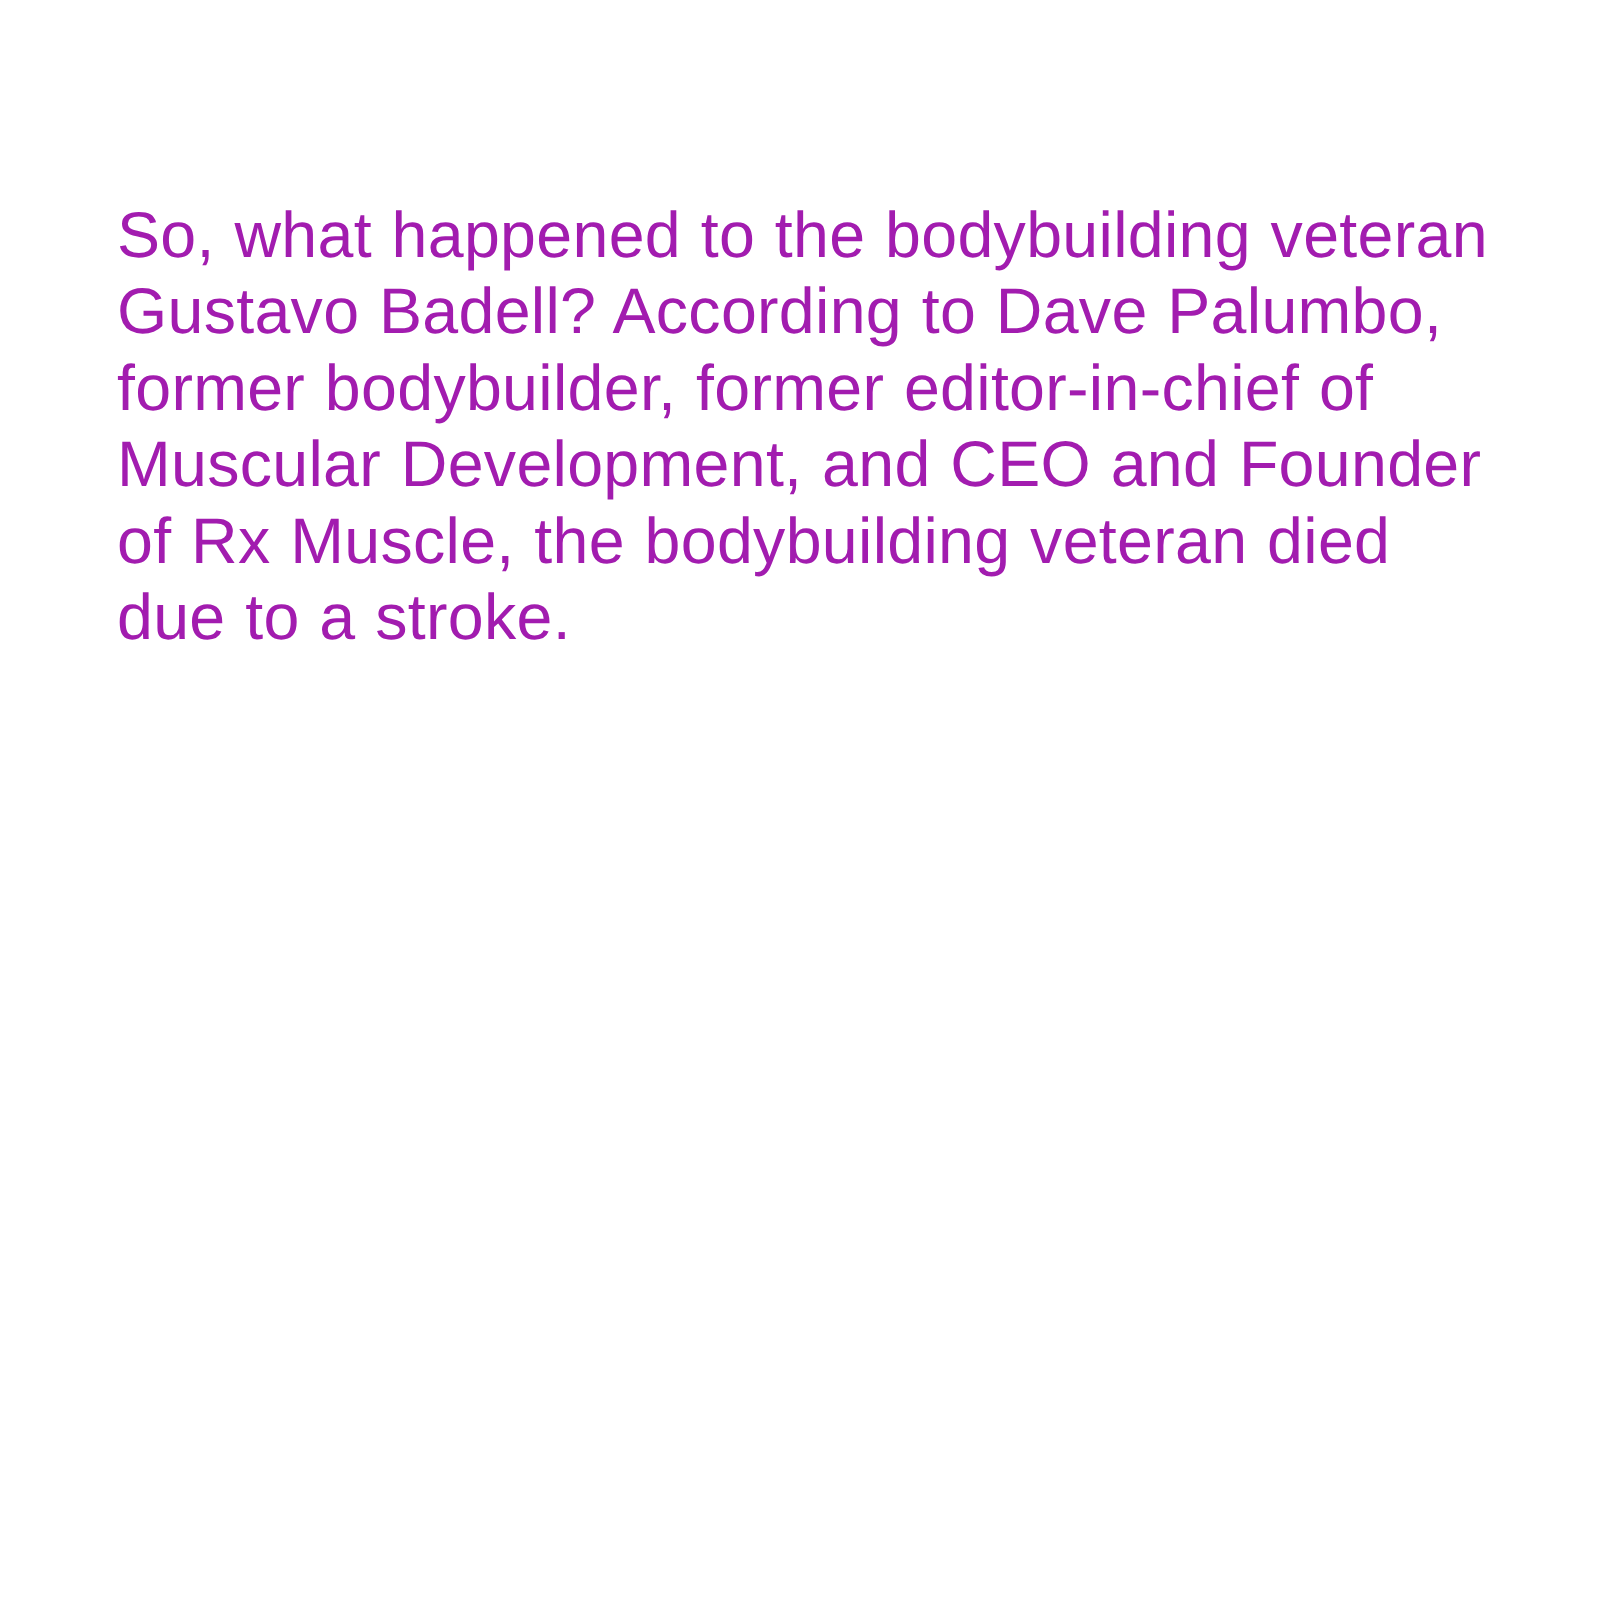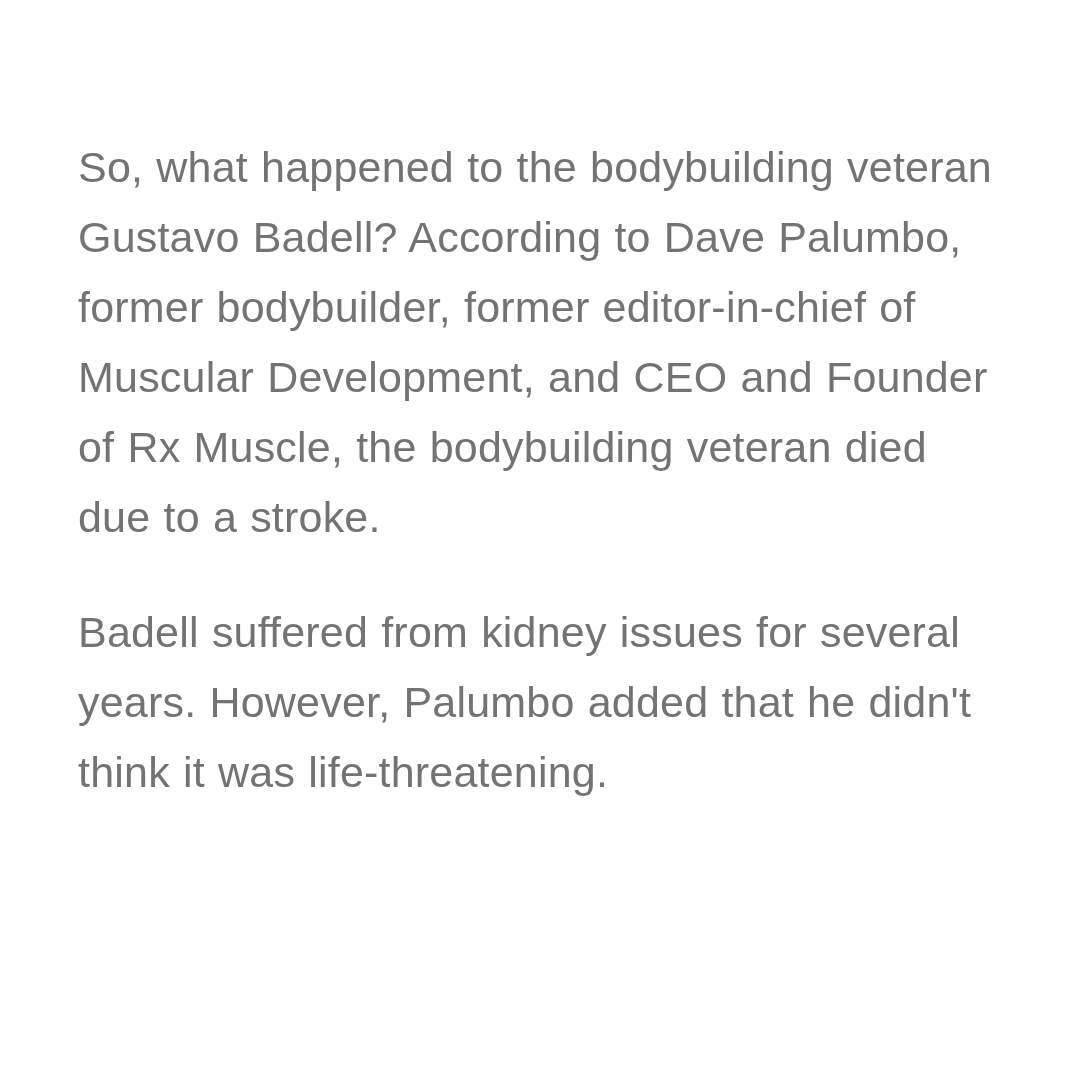--- a/index.html
+++ b/index.html
@@ -21,33 +21,32 @@
     padding: 132px 78px 0 78px;
     display: flex;
     flex-direction: column;
   }
   .article-body {
     display: flex;
     flex-direction: column;
   }
   .paragraph {
     margin: 0;
-    color: #737373;
+    color: #a21caf;
     font-size: 43px;
-    line-height: 70px;
+    line-height: 51px;
     letter-spacing: 0.2px;
     font-weight: 400;
     max-width: 935px;
     word-spacing: 1px;
   }
   .paragraph + .paragraph {
     margin-top: 45px;
   }
 </style>
 </head>
 <body>
 
 <div class="page">
   <div class="article-body">
     <p class="paragraph">So, what happened to the bodybuilding veteran Gustavo Badell? According to Dave Palumbo, former bodybuilder, former editor-in-chief of Muscular Development, and CEO and Founder of Rx Muscle, the bodybuilding veteran died due to a stroke.</p>
-    <p class="paragraph">Badell suffered from kidney issues for several years. However, Palumbo added that he didn't think it was life-threatening.</p>
   </div>
 </div>
 
 </body></html>

